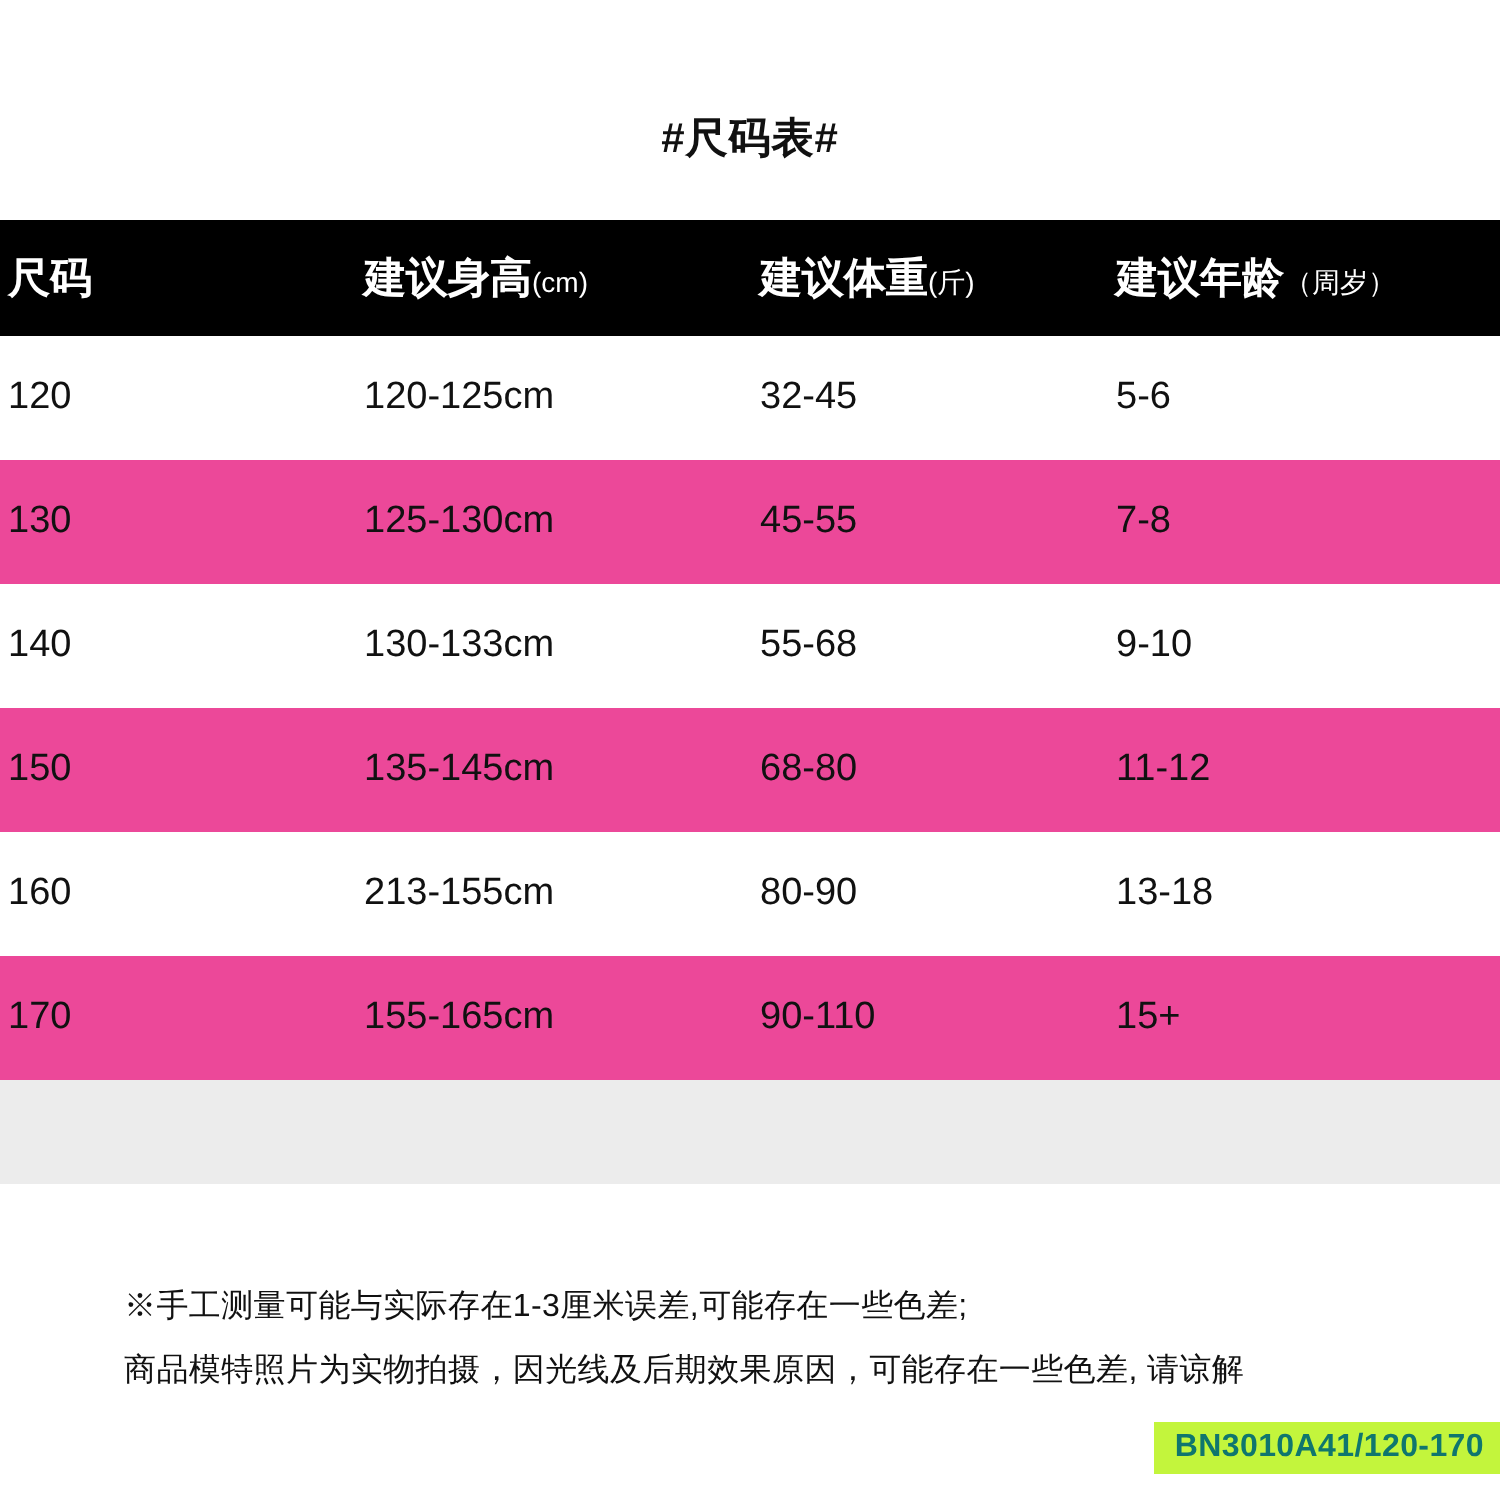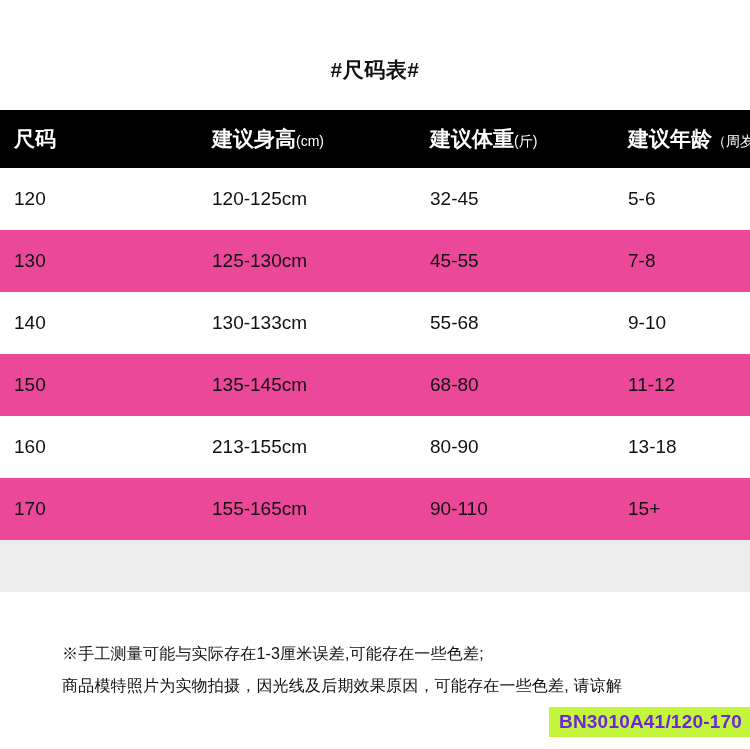--- a/index.html
+++ b/index.html
@@ -30,21 +30,21 @@
     padding-bottom: 0;
     line-height: 1.2;
   }
   .table {
     margin-top: 28px;
     width: 750px;
     border-collapse: collapse;
     table-layout: fixed;
   }
   .table td, .table th {
-    padding: 14px;
+    padding: 4px;
     margin: 0;
   }
   .header-row {
     background: #000000;
     color: #ffffff;
     height: 58px;
   }
   .header-cell {
     font-size: 21px;
     font-weight: bold;
@@ -95,22 +95,22 @@
     font-size: 16px;
     color: #111111;
     line-height: 2.0;
     letter-spacing: 0.2px;
   }
   .code-badge {
     position: absolute;
     right: 0;
     bottom: 12px;
     background: #c3f53c;
-    color: #6d28d9;
-    font-size: 19px;
+    color: #0f766e;
+    font-size: 16px;
     font-weight: bold;
     padding: 4px 8px 4px 10px;
     letter-spacing: 0.2px;
     font-family: "Liberation Sans", sans-serif;
   }
 </style>
 </head>
 <body>
 
 <div class="page">

